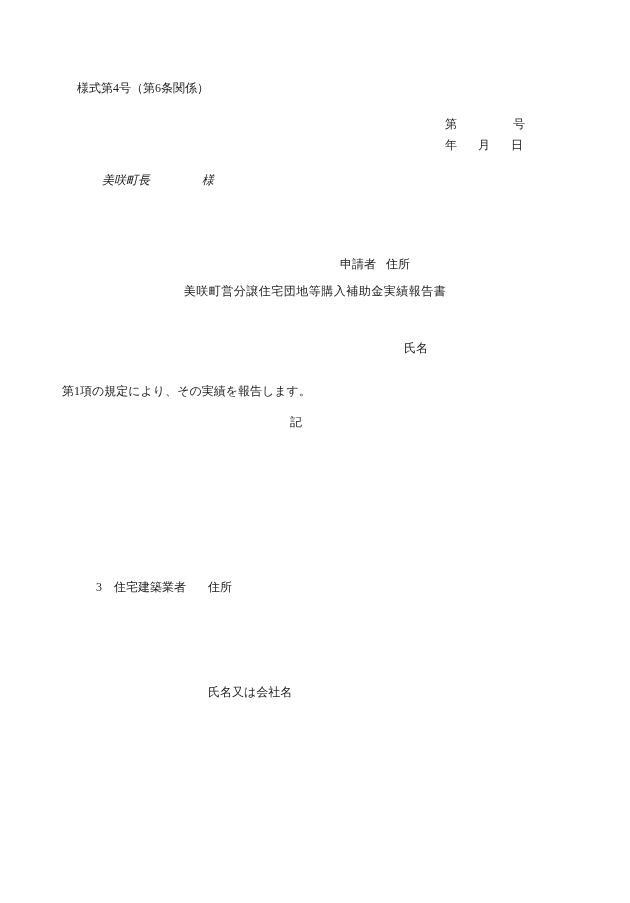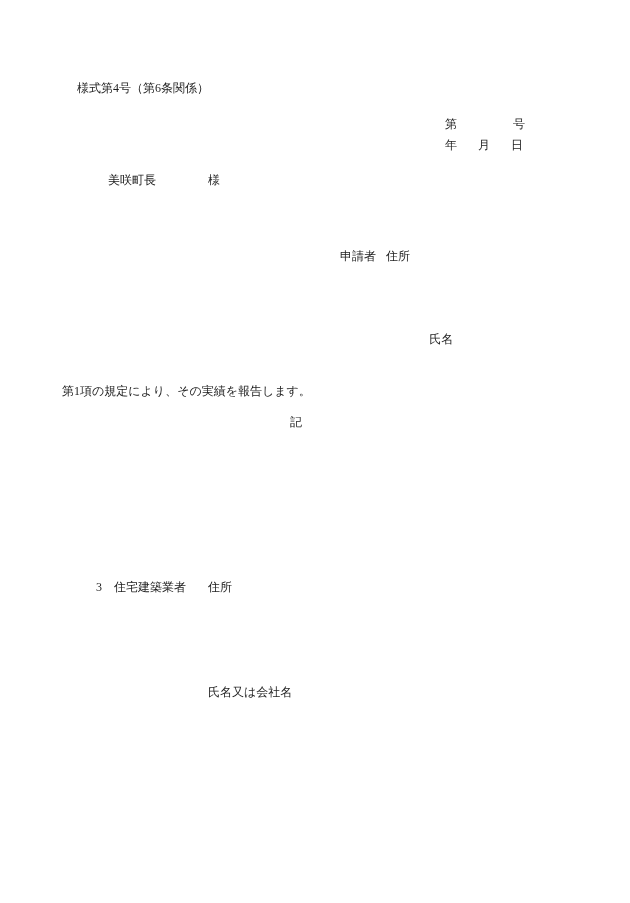--- a/index.html
+++ b/index.html
@@ -27,29 +27,29 @@
     left: 445px; top: 116px; width: 80px;
     display: flex; justify-content: space-between;
   }
   .date-line {
     left: 445px; top: 137px; width: 78px;
     display: flex; justify-content: space-between;
   }
 
   
   .addressee {
-    left: 108px; top: 172px; width: 112px;
-    display: flex; justify-content: space-between;
+    left: 102px; top: 172px; width: 112px;
+    display: flex; justify-content: space-between; font-style: italic;
   }
 
   
-  .applicant { left: 340px; top: 204px; line-height: 21px; }
+  .applicant { left: 340px; top: 212px; line-height: 21px; }
   .applicant .row1 { display: flex; }
   .applicant .applicant-label { display: inline-block; width: 46px; }
-  .applicant .name-row { padding-left: 46px; font-family: Liberation Mono, monospace; }
+  .applicant .name-row { padding-left: 46px; }
 
   
   .doc-title {
     left: 0; top: 283px; width: 630px;
     text-align: center; letter-spacing: 0.5px;
   }
 
   
   .body-text { left: 62px; top: 339px; width: 508px; line-height: 21px; }
   .body-text .line { white-space: pre; }
@@ -92,20 +92,21 @@
   <div class="abs applicant">
     <div class="row1">
       <span class="applicant-label">申請者</span>
       <span>住所</span>
     </div>
     <div class="name-row">
       <span>氏名</span>
     </div>
   </div>
 
+  <div class="abs doc-title">美咲町営分譲住宅団地等購入補助金実績報告書</div>
 
   <div class="abs body-text">
     <div class="line">第1項の規定により、その実績を報告します。</div>
   </div>
 
   <div class="abs record-heading">記</div>
 
   <div class="abs item-list">
 
 

